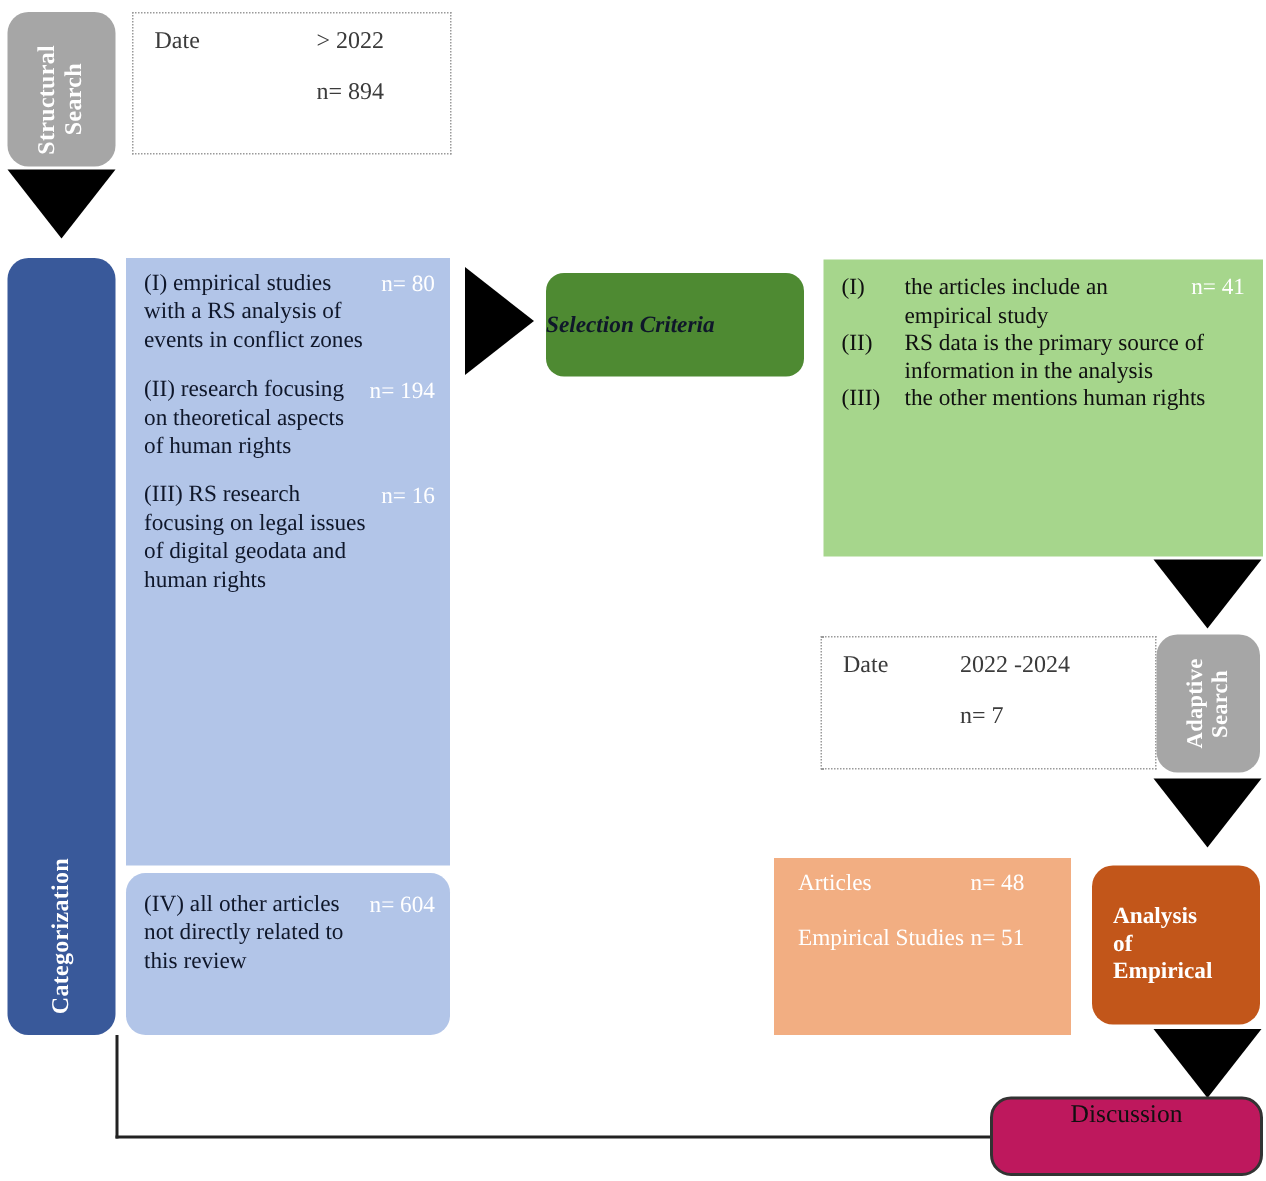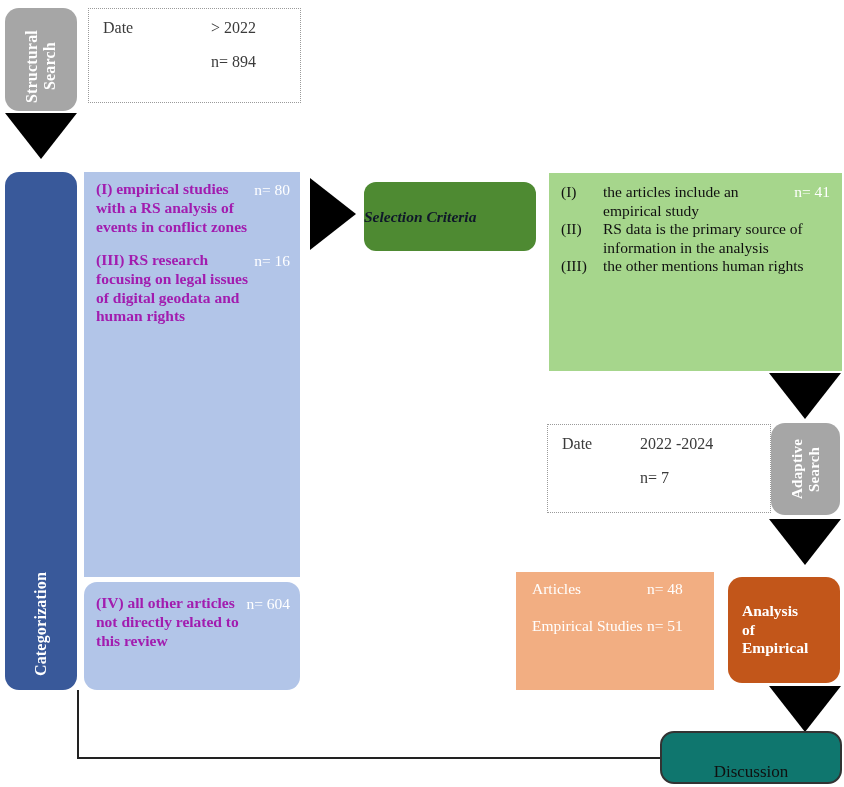--- a/index.html
+++ b/index.html
@@ -78,23 +78,22 @@
   }
   .cat-row {
     display: flex;
     align-items: flex-start;
     margin-bottom: 14px;
   }
   .cat-row:last-child { margin-bottom: 0; }
   .cat-text {
     flex: 1 1 auto;
     line-height: 1.22;
-    color: #a21caf;
+    color: #0f172a;
     padding-right: 4px;
-    font-weight: bold;
   }
   .cat-n {
     flex: 0 0 auto;
     color: #ffffff;
     font-weight: normal;
     white-space: nowrap;
     padding-top: 1px;
   }
 
   
@@ -135,23 +134,23 @@
     line-height: 1.2;
   }
   .res-row:last-child { margin-bottom: 4px; align-items: center; }
   .res-label { flex: 0 0 115px; }
   .res-n { flex: 1 1 auto; }
 
   
   .discussion {
     border: 2px solid #333333;
     border-radius: 14px;
-    background: #0f766e;
-    display: flex;
-    align-items: flex-end;
+    background: #be185d;
+    display: flex;
+    align-items: flex-start;
     justify-content: center;
     color: #101010;
   }
 
   
   .arrow-down {
     width: 0; height: 0;
     border-left: 36px solid transparent;
     border-right: 36px solid transparent;
     border-top: 46px solid #000000;
@@ -200,20 +199,24 @@
     <span class="vtext" style="font-size:16px; margin-bottom:14px;">Categorization</span>
   </div>
 
   <div class="node cat-panel" style="left:84px; top:172px; width:216px; height:405px; font-size:15.5px;">
 
     <div class="cat-row">
       <span class="cat-text">(I) empirical studies with a RS analysis of events in conflict zones</span>
       <span class="cat-n">n= 80</span>
     </div>
 
+    <div class="cat-row">
+      <span class="cat-text">(II) research focusing on theoretical aspects of human rights</span>
+      <span class="cat-n">n= 194</span>
+    </div>
 
     <div class="cat-row">
       <span class="cat-text">(III) RS research focusing on legal issues of digital geodata and human rights</span>
       <span class="cat-n">n= 16</span>
     </div>
   </div>
 
   <div class="node cat-panel" style="left:84px; top:582px; width:216px; height:108px; font-size:15.5px; padding-top:12px;border-radius:13px;">
     <div class="cat-row">
       <span class="cat-text">(IV) all other articles not directly related to this review</span>

